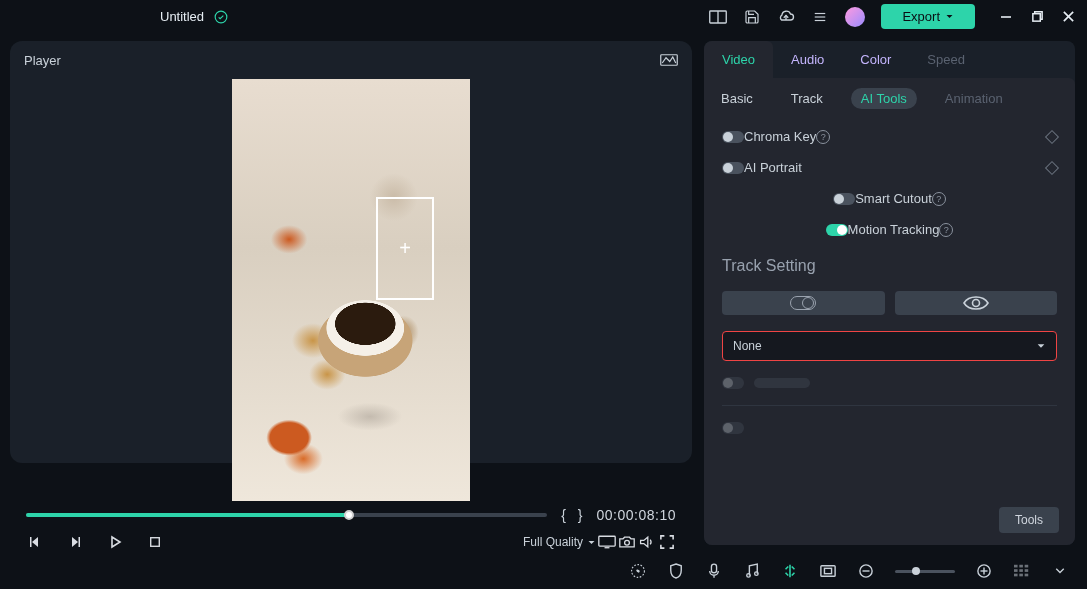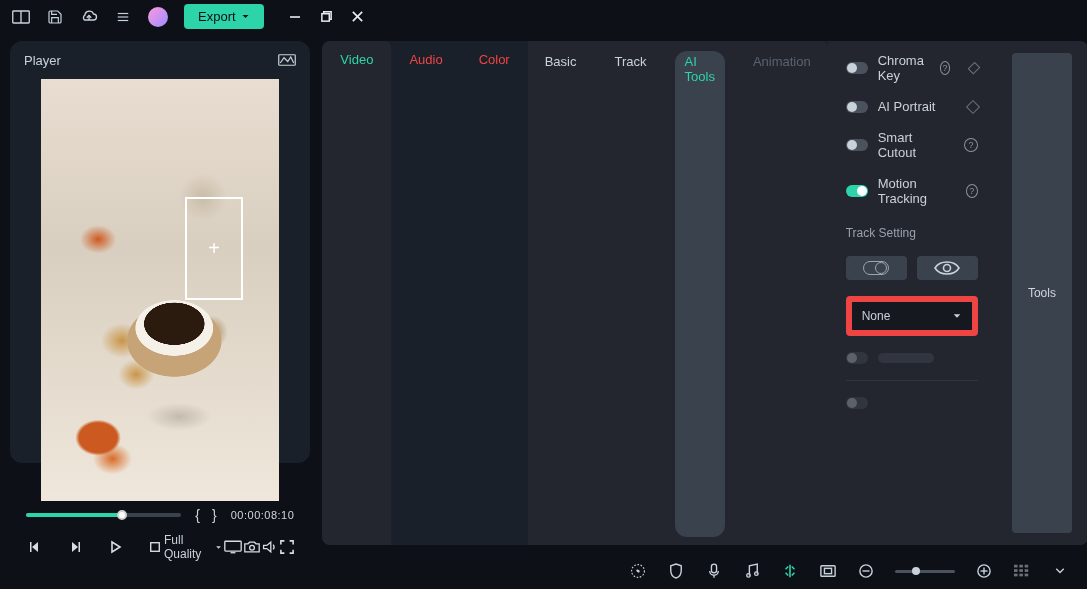--- a/index.html
+++ b/index.html
@@ -4,21 +4,21 @@
 <style>
 * { margin: 0; padding: 0; box-sizing: border-box; font-family: -apple-system, BlinkMacSystemFont, "Segoe UI", sans-serif; }
 body { background: #0d1117; color: #c9d1d9; width: 1087px; height: 589px; overflow: hidden; position: relative; }
 .topbar { height: 33px; display: flex; align-items: center; padding: 0 12px; justify-content: space-between; }
 .topbar-left { display: flex; align-items: center; gap: 10px; padding-left: 148px; }
 .title { font-size: 13px; color: #e6edf3; }
 .check-icon { color: #2dd4aa; font-size: 14px; }
 .topbar-right { display: flex; align-items: center; gap: 16px; }
 .tb-icon { width: 18px; height: 18px; display: flex; align-items: center; justify-content: center; cursor: pointer; color: #c9d1d9; }
 .avatar { width: 20px; height: 20px; border-radius: 50%; background: linear-gradient(135deg, #ff9adf, #9a8cff); cursor: pointer; }
-.export-btn { background: #2dd4aa; color: #0a0f14; border: none; border-radius: 4px; padding: 5px 14px; font-size: 13px; font-weight: 500; display: flex; align-items: center; gap: 5px; cursor: pointer; }
+.export-btn { background: #2dd4aa; color: #0a0f14; border: none; border-radius: 4px; padding: 5px 21px; font-size: 13px; font-weight: 500; display: flex; align-items: center; gap: 5px; cursor: pointer; }
 .window-controls { display: flex; gap: 18px; margin-left: 8px; }
 .wc { font-size: 14px; cursor: pointer; color: #e6edf3; }
 
 .main { display: flex; height: 520px; }
 .player-panel { width: 700px; padding: 8px 8px 8px 10px; }
 .player-card { background: #1a2029; border-radius: 12px; height: 422px; display: flex; flex-direction: column; }
 .player-header { display: flex; justify-content: space-between; align-items: center; padding: 10px 14px; font-size: 13px; }
 .player-viewport { flex: 1; display: flex; align-items: center; justify-content: center; position: relative; }
 .video-frame { width: 238px; height: 422px; background: linear-gradient(180deg, #e8ddd0 0%, #d9cfc0 40%, #efe7db 100%); position: relative; overflow: hidden; }
 .video-frame::before { content: ""; position: absolute; inset: 0; background:
@@ -35,73 +35,82 @@
   radial-gradient(ellipse 46px 20px at 58% 80%, rgba(130,120,110,.35) 0%, transparent 70%);
 }
 .tracking-box { position: absolute; border: 2px solid #fff; left: 144px; top: 118px; width: 58px; height: 103px; display: flex; align-items: center; justify-content: center; }
 .tracking-box .plus { color: #fff; font-size: 20px; font-weight: 300; }
 
 .player-timeline { padding: 6px 16px 0; display: flex; align-items: center; gap: 14px; }
 .seek-track { flex: 1; height: 4px; background: #3a424d; border-radius: 2px; position: relative; }
 .seek-fill { position: absolute; left: 0; top: 0; height: 100%; background: #2dd4aa; border-radius: 2px; width: 62%; }
 .seek-thumb { position: absolute; left: 62%; top: 50%; transform: translate(-50%,-50%); width: 10px; height: 10px; background: #fff; border-radius: 50%; border: 2px solid #d0d0d0; }
 .marker-braces { color: #c9d1d9; font-size: 14px; display: flex; gap: 12px; }
-.timecode { font-size: 11px; color: #d0d6de; letter-spacing: .5px; }
+.timecode { font-size: 14px; color: #d0d6de; letter-spacing: .5px; }
 
 .player-controls { display: flex; align-items: center; justify-content: space-between; padding: 10px 16px 12px; }
 .pc-left { display: flex; gap: 22px; align-items: center; }
 .pc-right { display: flex; gap: 2px; align-items: center; }
 .pc-btn { width: 18px; height: 18px; display: flex; align-items: center; justify-content: center; cursor: pointer; color: #d9dde3; }
 .quality { font-size: 12px; display: flex; align-items: center; gap: 4px; cursor: pointer; }
 
 .side-panel { flex: 1; padding: 8px 12px 8px 4px; display: flex; flex-direction: column; }
-.side-card { background: #1a2029; border-radius: 8px; flex: 1; display: flex; flex-direction: row; overflow: hidden; }
+.side-card { background: #1a2029; border-radius: 8px; flex: 1; display: flex; flex-direction: column; overflow: hidden; }
 .tabs { display: flex; }
-.tab { padding: 11px 18px; font-size: 13px; cursor: pointer; color: #ef4444; border-radius: 6px 6px 0 0; }
+.tab { padding: 11px 18px; font-size: 13px; cursor: pointer; color: #c4b5fd; border-radius: 6px 6px 0 0; }
 .tab.active { background: #23262f; color: #2dd4aa; }
 .tab.disabled { color: #5a6270; cursor: default; }
 .subtabs { display: flex; gap: 18px; padding: 10px 7px 8px; background: #23262f; font-size: 13px; border-radius: 0 6px 0 0; }
 .subtab { cursor: pointer; padding: 3px 10px; border-radius: 12px; }
 .subtab.active { background: #3a424d; color: #2dd4aa; }
 .subtab.disabled { color: #5a6270; cursor: default; }
 
 .panel-body { padding: 12px 18px; background: #23262f; flex: 1; display: flex; flex-direction: column; gap: 16px; }
-.opt-row { display: flex; align-items: center; gap: 10px; font-size: 13px; }
+.opt-row { display: flex; align-items: center; font-size: 13px; justify-content: center; }
 .toggle { width: 22px; height: 12px; border-radius: 6px; background: #4a525e; position: relative; cursor: pointer; flex: 0 0 22px; }
 .toggle .knob { position: absolute; left: 1px; top: 1px; width: 10px; height: 10px; border-radius: 50%; background: #c9d1d9; }
 .toggle.on { background: #2dd4aa; }
 .toggle.on .knob { left: auto; right: 1px; background: #fff; }
 .help { width: 14px; height: 14px; border: 1px solid #8a929e; border-radius: 50%; display: flex; align-items: center; justify-content: center; font-size: 9px; color: #8a929e; }
 .opt-row .spacer { flex: 1; }
 .diamond { width: 10px; height: 10px; transform: rotate(45deg); border: 1px solid #6a727e; cursor: pointer; }
 
-.section-label { font-size: 12px; color: #98a1ae; margin-top: 4px; }
+.section-label { font-size: 16px; color: #98a1ae; margin-top: 4px; }
 .track-setting-row { display: flex; gap: 10px; }
 .ts-box { flex: 1; height: 24px; background: #3a424d; border-radius: 4px; display: flex; align-items: center; justify-content: center; cursor: pointer; }
 .ts-slider-inner { width: 26px; height: 14px; border: 1.5px solid #9aa3af; border-radius: 8px; position: relative; }
 .ts-slider-inner::after { content:""; position:absolute; right:1px; top:0px; width:10px; height:10px; border:1.5px solid #9aa3af; border-radius:50%; }
 
-.select { background: #15181f; border: 6px solid #ef4444; border-radius: 4px; padding: 7px 10px; font-size: 12px; display: flex; justify-content: space-between; align-items: center; cursor: pointer; }
+.select { background: #15181f; border: 1px solid #ef4444; border-radius: 4px; padding: 7px 10px; font-size: 12px; display: flex; justify-content: space-between; align-items: center; cursor: pointer; }
 .disabled-row { display: flex; align-items: center; gap: 10px; opacity: .35; }
 .disabled-pill { width: 56px; height: 10px; background: #4a525e; border-radius: 5px; }
 .divider { height: 1px; background: #2f3540; }
 
 .panel-footer { background: #23262f; padding: 12px 16px; display: flex; justify-content: flex-end; }
 .reset-btn { background: #3a424d; border: none; color: #d0d6de; padding: 6px 16px; border-radius: 4px; font-size: 12px; cursor: pointer; }
 
 .bottombar { position: absolute; bottom: 0; left: 0; right: 0; height: 36px; display: flex; align-items: center; justify-content: flex-end; gap: 20px; padding: 0 18px; }
 .bb-icon { width: 18px; height: 18px; cursor: pointer; display: flex; align-items: center; justify-content: center; color: #c9d1d9; }
 .zoom-slider { width: 60px; height: 3px; background: #4a525e; border-radius: 2px; position: relative; }
 .zoom-slider::after { content:""; position:absolute; left: 35%; top: 50%; transform: translate(-50%,-50%); width:8px; height:8px; background:#c9d1d9; border-radius:50%; }
 svg { display: block; }
 </style>
 </head>
 <body>
 
 <div class="topbar">
+  <div class="topbar-left">
+    <span class="title">Untitled</span>
+    <span class="check-icon">
+      <svg width="14" height="14" viewBox="0 0 24 24" fill="none" stroke="currentColor" stroke-width="2">
+          <circle cx="12" cy="12" r="10"></circle>
+          <path d="M8 12.5l2.5 2.5L16 9.5"></path>
+        </svg>
+    </span>
+  </div>
   <div class="topbar-right">
     <span class="tb-icon">
         <svg width="18" height="14" viewBox="0 0 24 18" fill="none" stroke="currentColor" stroke-width="1.8">
           <rect x="1" y="1" width="22" height="16" rx="1"></rect>
           <line x1="12" y1="1" x2="12" y2="17"></line>
         </svg>
       </span>
     <span class="tb-icon">
         <svg width="16" height="16" viewBox="0 0 24 24" fill="none" stroke="currentColor" stroke-width="1.8">
           <path d="M19 21H5a2 2 0 01-2-2V5a2 2 0 012-2h11l5 5v11a2 2 0 01-2 2z"></path>
@@ -244,20 +253,21 @@
       </div>
     </div>
   </div>
 
   <div class="side-panel">
     <div class="side-card">
       <div class="tabs">
         <div class="tab active">Video</div>
         <div class="tab">Audio</div>
         <div class="tab">Color</div>
+        <div class="tab disabled">Speed</div>
       </div>
       <div class="subtabs">
         <div class="subtab">Basic</div>
         <div class="subtab">Track</div>
         <div class="subtab active">AI Tools</div>
         <div class="subtab disabled">Animation</div>
       </div>
       <div class="panel-body">
         <div class="opt-row">
           <div class="toggle">

